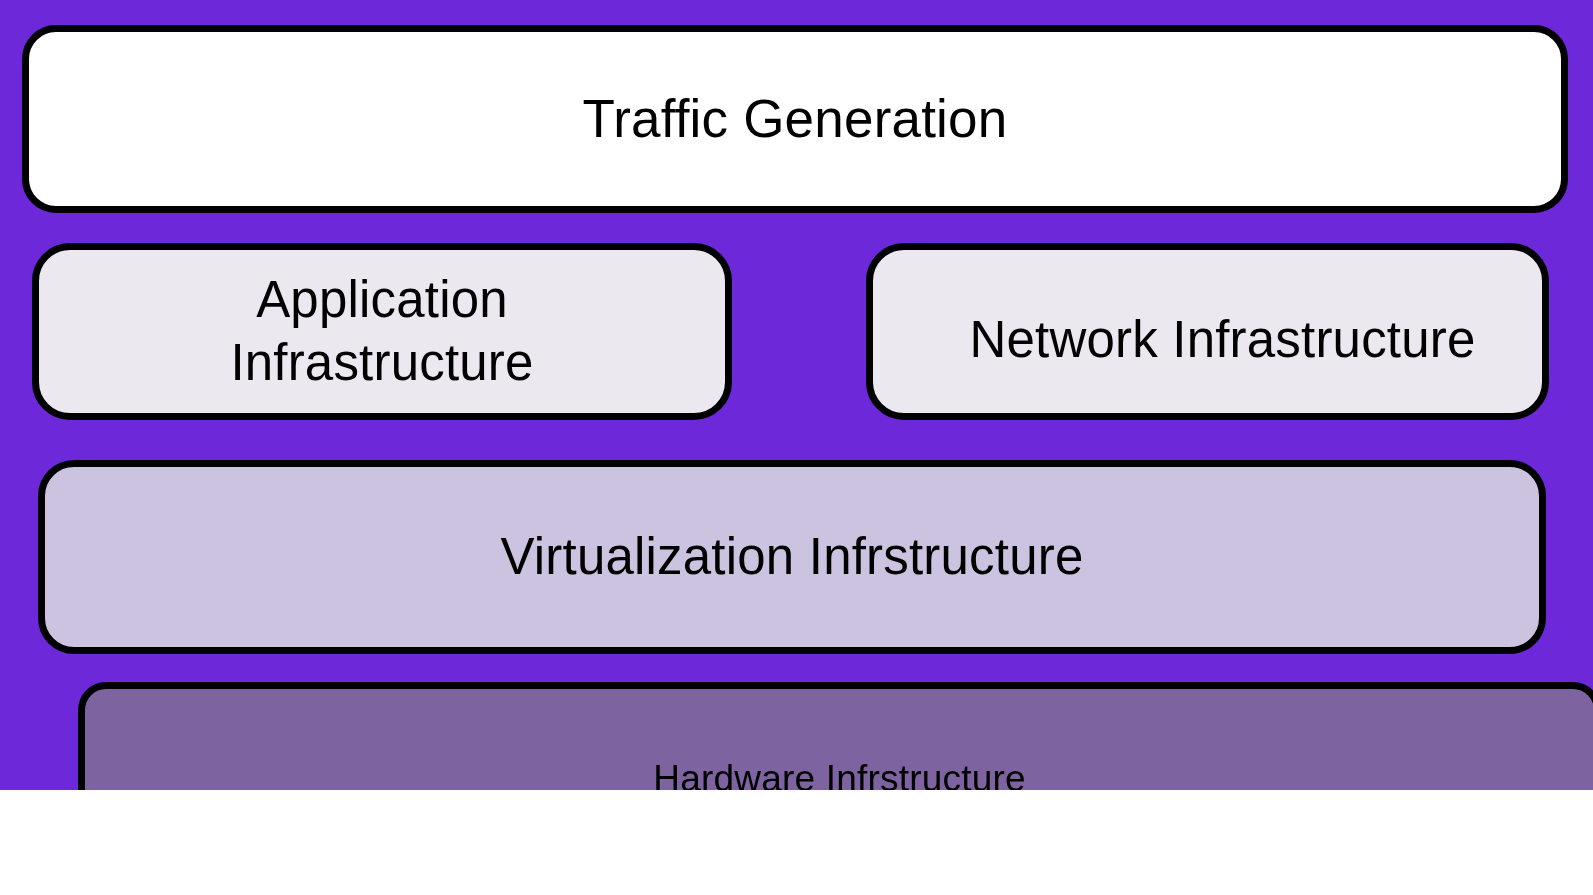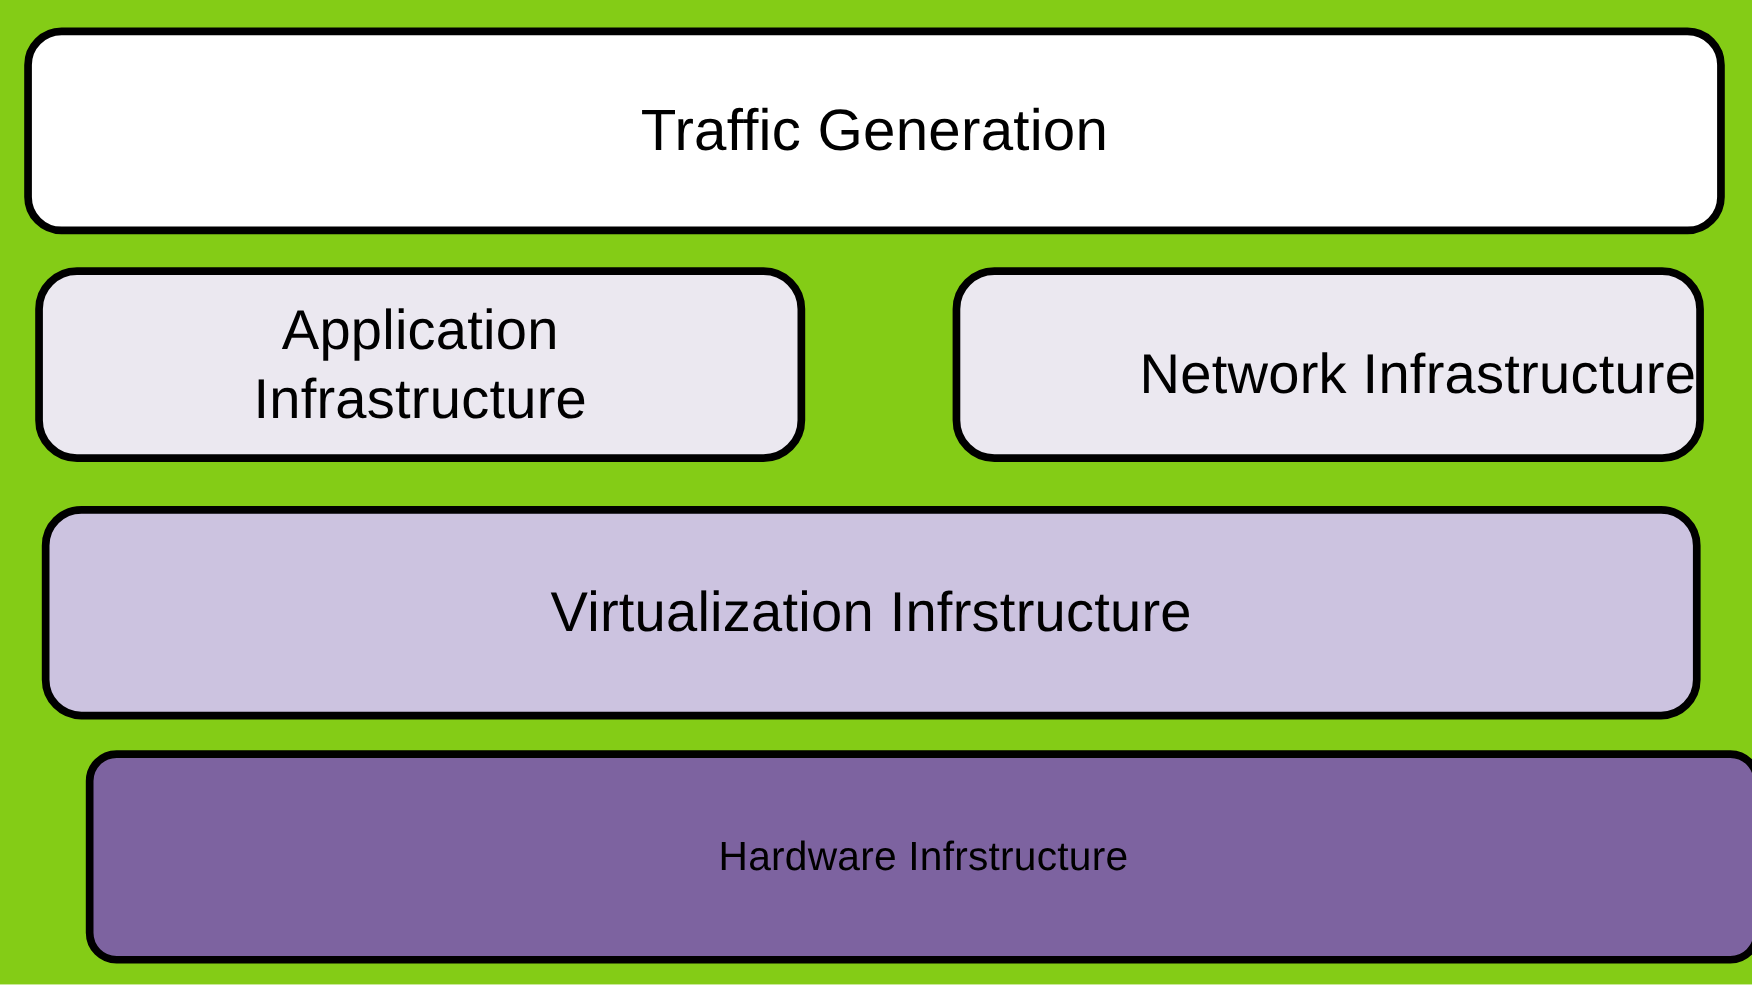--- a/index.html
+++ b/index.html
@@ -6,22 +6,22 @@
     margin: 0;
     padding: 0;
     background: #ffffff;
   }
   body {
     font-family: "Liberation Sans", sans-serif;
   }
   #canvas {
     position: relative;
     width: 1593px;
-    height: 895px;
-    background: #84cc16;
+    height: 790px;
+    background: #6d28d9;
     overflow: hidden;
   }
   .layer-box {
     position: absolute;
     box-sizing: border-box;
     border: 7px solid #000000;
     display: flex;
     align-items: center;
     justify-content: center;
     text-align: center;
@@ -56,21 +56,21 @@
 
   
   #box-network-infrastructure {
     left: 866px;
     top: 243px;
     width: 683px;
     height: 177px;
     border-radius: 38px;
     background: #ebe8f0;
     font-size: 51px;
-    justify-content: flex-end;
+    justify-content: center;
     padding-left: 30px;
     padding-top: 18px;
   }
 
   
   #box-virtualization-infrastructure {
     left: 38px;
     top: 460px;
     width: 1508px;
     height: 194px;

